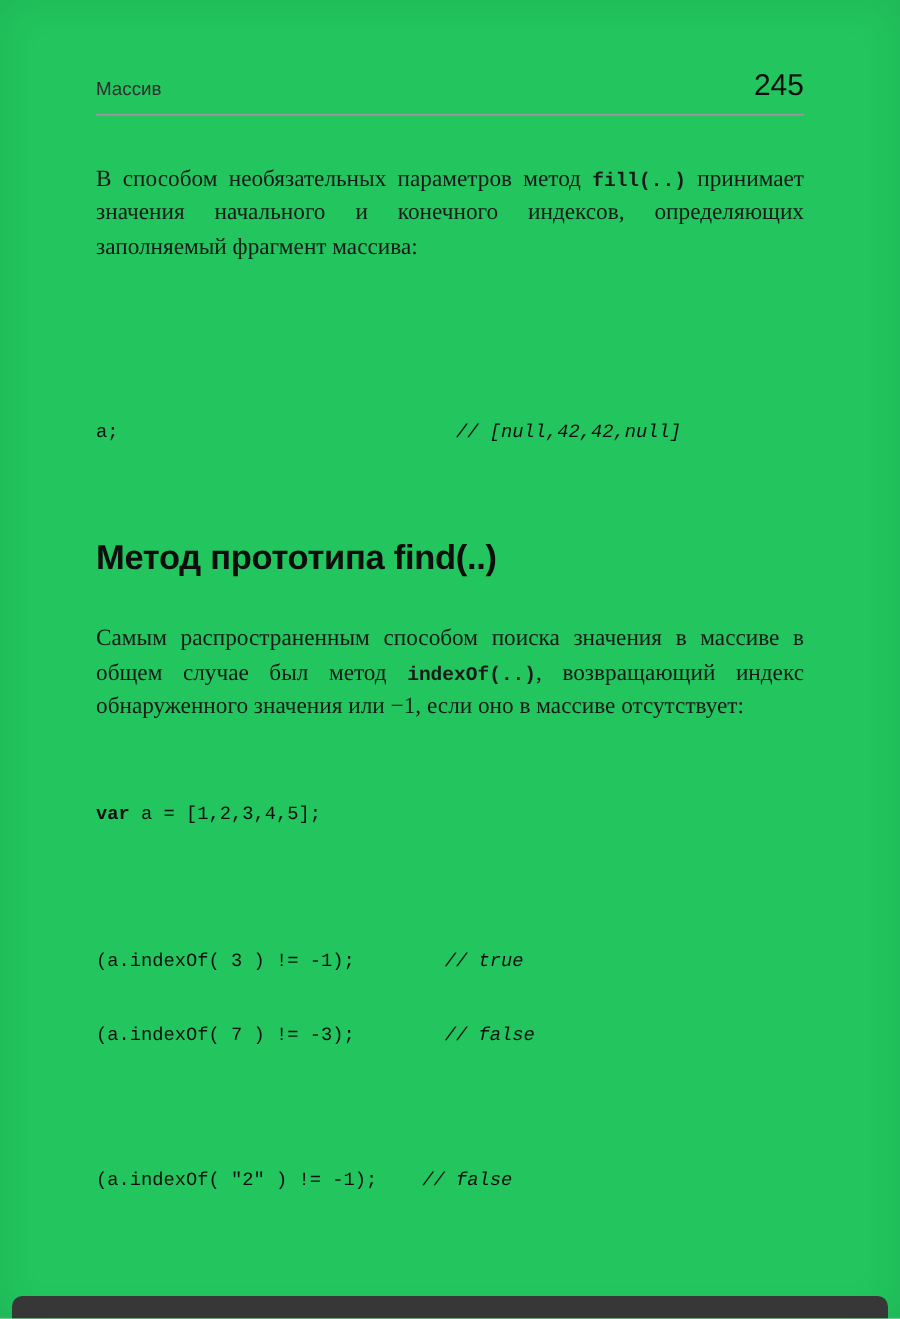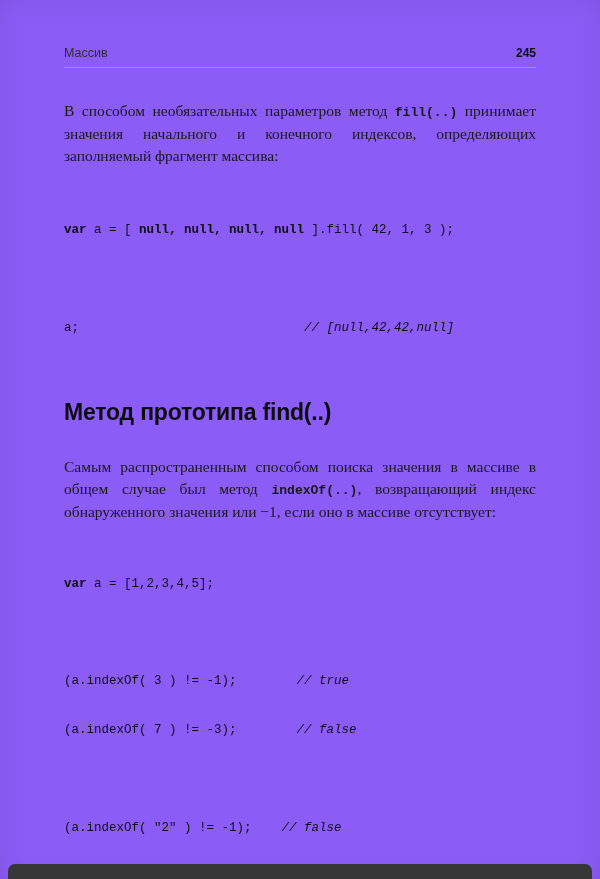--- a/index.html
+++ b/index.html
@@ -6,32 +6,32 @@
   html,body { width:600px; height:879px; }
   body {
     background:#f4f4f4;
     font-family:"Liberation Serif", serif;
     color:#1a1a1a;
     position:relative;
     overflow:hidden;
   }
   .page {
     position:absolute; inset:0;
-    background:#8b5cf6;
+    background:#22c55e;
     box-shadow: inset 0 0 28px rgba(0,0,0,0.08);
     padding:46px 64px 0 64px;
   }
   .header {
     display:flex; justify-content:space-between; align-items:baseline;
     border-bottom:1px solid #9b9b9b;
     padding-bottom:7px;
     font-family:"Liberation Sans", sans-serif;
   }
   .running-title { font-size:12.5px; color:#2e2e2e; }
-  .page-number { font-size:12px; font-weight:bold; color:#0e0e0e; }
+  .page-number { font-size:20px; font-weight:normal; color:#0e0e0e; }
 
   p.body {
     font-size:15.5px; line-height:1.45; text-align:justify; color:#191919;
   }
   .para-intro { margin-top:32px; }
   .para-indexof { margin-top:30px; }
 
   .seg-code {
     font-family:Liberation Mono, monospace;
     font-weight:bold; font-size:0.84em;
@@ -67,21 +67,20 @@
 <div class="page">
 
   <div class="header">
     <span class="running-title">Массив</span>
     <span class="page-number">245</span>
   </div>
 
   <p class="body para-intro"><span>В способом необязательных параметров метод </span><span class="seg-code">fill(..)</span><span> принимает значения начального и конечного индексов, определяющих заполняемый фрагмент массива:</span></p>
 
   <div class="code-block code-fill">
-    <div class="code-line"><span class="seg-b">var</span><span> a = [ </span><span class="seg-b">null, null, null, null</span><span> ].fill( 42, 1, 3 );</span></div>
     <div class="code-line"><span> </span></div>
     <div class="code-line"><span>a;                              </span><span class="seg-comment">// [null,42,42,null]</span></div>
   </div>
 
   <h2 class="section-heading">Метод прототипа find(..)</h2>
 
   <p class="body para-indexof"><span>Самым распространенным способом поиска значения в массиве в общем случае был метод </span><span class="seg-code">indexOf(..)</span><span>, возвращающий индекс обнаруженного значения или −1, если оно в массиве отсутствует:</span></p>
 
   <div class="code-block code-indexof">
     <div class="code-line"><span class="seg-b">var</span><span> a = [1,2,3,4,5];</span></div>

